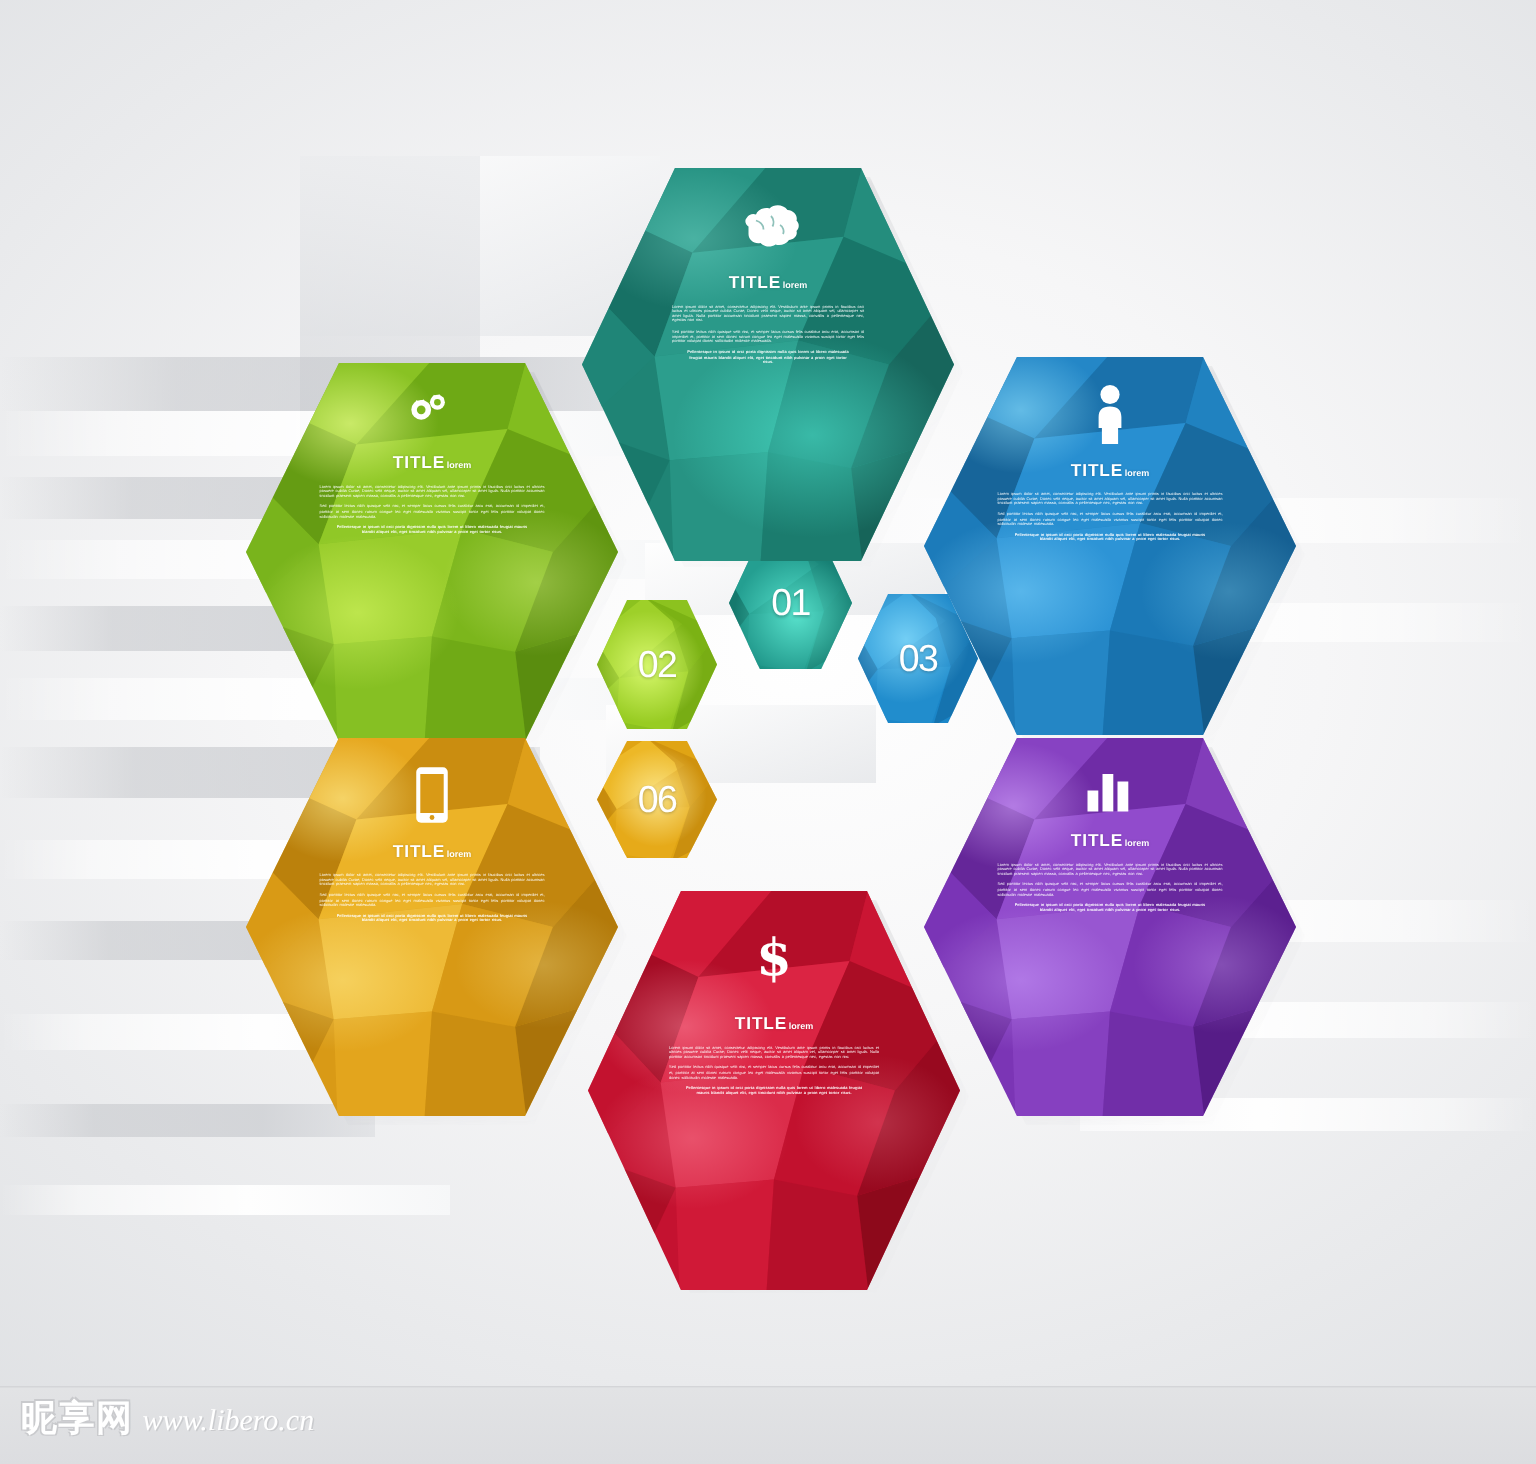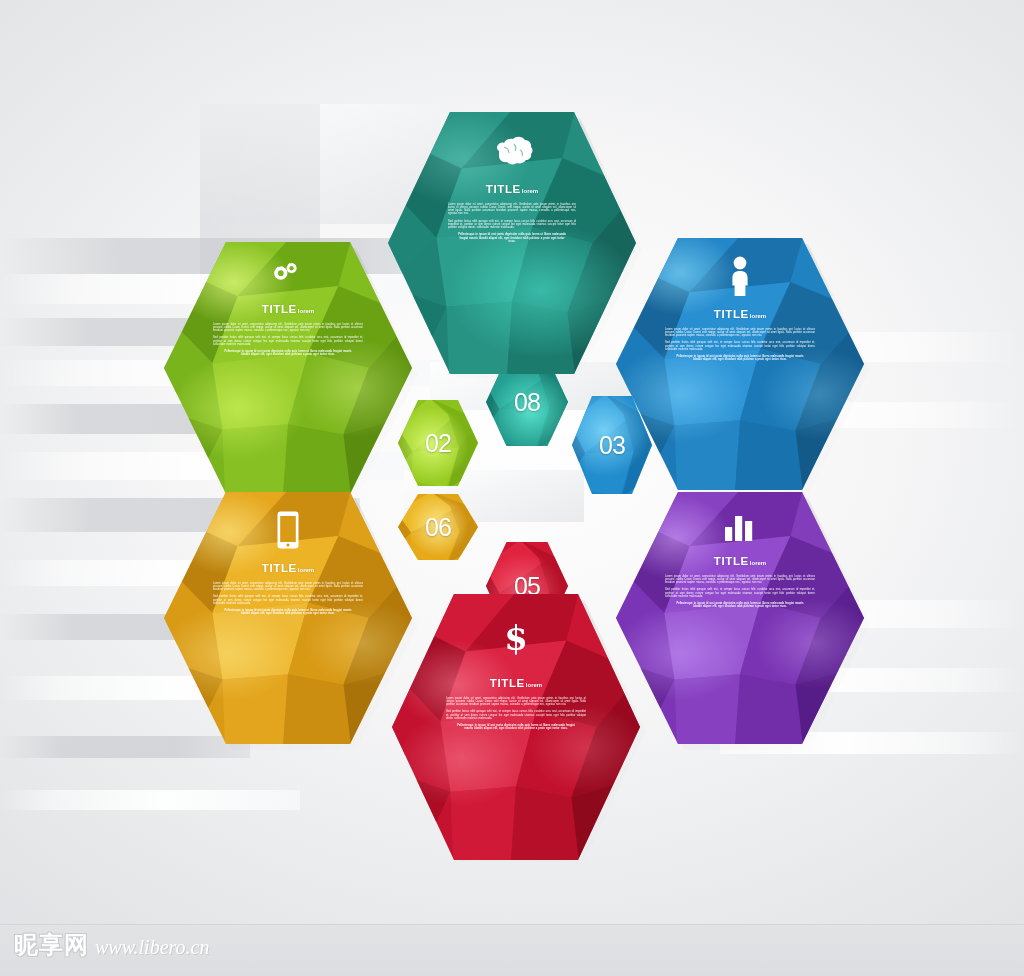--- a/index.html
+++ b/index.html
@@ -202,64 +202,51 @@
     <div class="facets">
       <svg viewBox="0 0 100 100" preserveAspectRatio="none">
         <polygon points="0,28 42,0 72,22 18,58" fill="#27a395" opacity=".8"></polygon>
         <polygon points="42,0 100,26 76,56 64,20" fill="#177c70" opacity=".75"></polygon>
         <polygon points="0,28 18,58 0,80" fill="#13695f" opacity=".6"></polygon>
         <polygon points="18,58 76,56 60,100 16,94" fill="#21998b" opacity=".7"></polygon>
         <polygon points="76,56 100,26 100,80 62,100" fill="#14776b" opacity=".7"></polygon>
       </svg>
     </div>
     <div class="glow" style="background:radial-gradient(circle at 55% 60%, rgba(110,255,230,.7), rgba(110,255,230,0) 60%);"></div>
-    <span class="num">08</span>
-  </div>
-
-  <div class="badge" style="left:572px; top:396px; width:80px; height:98px; background:#1b86c8;">
+    <span class="num">01</span>
+  </div>
+
+  <div class="badge" style="left:572px; top:396px; width:80px; height:86px; background:#1b86c8;">
     <div class="facets">
       <svg viewBox="0 0 100 100" preserveAspectRatio="none">
         <polygon points="0,28 42,0 72,22 18,58" fill="#2b9ada" opacity=".8"></polygon>
         <polygon points="42,0 100,26 76,56 64,20" fill="#1672ae" opacity=".75"></polygon>
         <polygon points="0,28 18,58 0,80" fill="#125f94" opacity=".6"></polygon>
         <polygon points="18,58 76,56 60,100 16,94" fill="#2490cf" opacity=".7"></polygon>
         <polygon points="76,56 100,26 100,80 62,100" fill="#136ba4" opacity=".7"></polygon>
       </svg>
     </div>
     <div class="glow" style="background:radial-gradient(circle at 40% 35%, rgba(140,225,255,.75), rgba(140,225,255,0) 58%);"></div>
     <span class="num">03</span>
   </div>
 
-  <div class="badge" style="left:398px; top:494px; width:80px; height:66px; background:#e0a414;">
+  <div class="badge" style="left:398px; top:494px; width:80px; height:78px; background:#e0a414;">
     <div class="facets">
       <svg viewBox="0 0 100 100" preserveAspectRatio="none">
         <polygon points="0,28 42,0 72,22 18,58" fill="#f0bd2c" opacity=".8"></polygon>
         <polygon points="42,0 100,26 76,56 64,20" fill="#c98c0c" opacity=".75"></polygon>
         <polygon points="0,28 18,58 0,80" fill="#b87d08" opacity=".6"></polygon>
         <polygon points="18,58 76,56 60,100 16,94" fill="#e8ac1b" opacity=".7"></polygon>
         <polygon points="76,56 100,26 100,80 62,100" fill="#c1860b" opacity=".7"></polygon>
       </svg>
     </div>
     <div class="glow" style="background:radial-gradient(circle at 50% 48%, rgba(255,240,160,.8), rgba(255,240,160,0) 58%);"></div>
     <span class="num">06</span>
   </div>
 
-  <div class="badge" style="left:486px; top:542px; width:82px; height:88px; background:#cf1733;">
-    <div class="facets">
-      <svg viewBox="0 0 100 100" preserveAspectRatio="none">
-        <polygon points="0,28 42,0 72,22 18,58" fill="#e32844" opacity=".8"></polygon>
-        <polygon points="42,0 100,26 76,56 64,20" fill="#b10f27" opacity=".75"></polygon>
-        <polygon points="0,28 18,58 0,80" fill="#9c0a20" opacity=".6"></polygon>
-        <polygon points="18,58 76,56 60,100 16,94" fill="#d91c38" opacity=".7"></polygon>
-        <polygon points="76,56 100,26 100,80 62,100" fill="#ad0e25" opacity=".7"></polygon>
-      </svg>
-    </div>
-    <div class="glow" style="background:radial-gradient(circle at 45% 58%, rgba(255,140,160,.55), rgba(255,140,160,0) 58%);"></div>
-    <span class="num">05</span>
-  </div>
 
 
   <div class="hex" style="left:388px; top:112px; width:248px; height:262px; background:#1f8475;">
     <div class="facets">
       <svg viewBox="0 0 100 100" preserveAspectRatio="none">
         <polygon points="25,0 50,0 30,22 12,14" fill="#2a9787" opacity=".85"></polygon>
         <polygon points="50,0 75,0 70,18 30,22" fill="#1c7a6d" opacity=".8"></polygon>
         <polygon points="75,0 100,30 70,18" fill="#25907f" opacity=".8"></polygon>
         <polygon points="0,28 12,14 30,22 20,48" fill="#166b60" opacity=".75"></polygon>
         <polygon points="30,22 70,18 58,44 20,48" fill="#2fa392" opacity=".7"></polygon>

